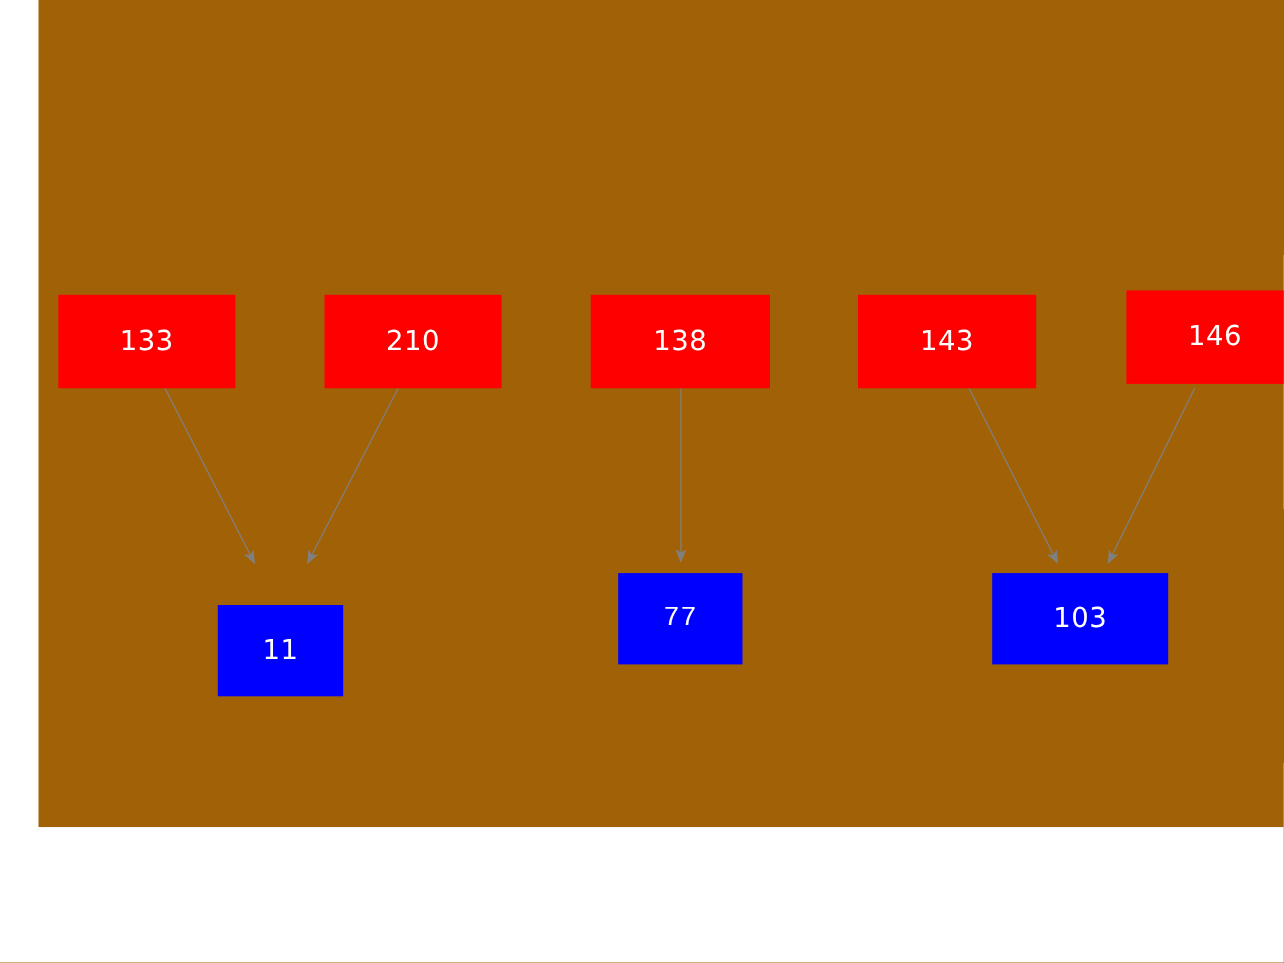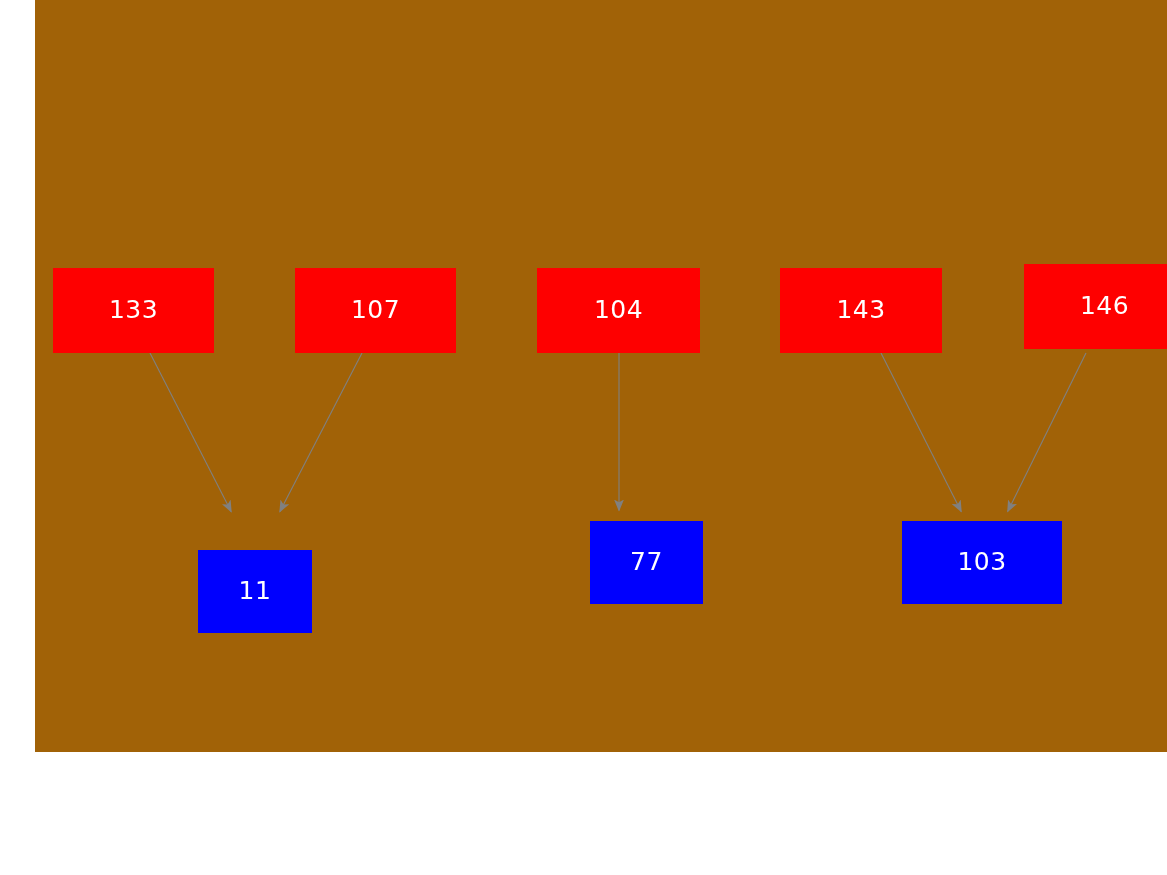--- a/index.html
+++ b/index.html
@@ -61,35 +61,35 @@
         <line x1="846" y1="353" x2="926.2596956038365" y2="511.6309277817004" stroke="#808080" stroke-width="1.1" marker-end="url(#arrowhead)"></line>
         <line x1="1051" y1="353" x2="972.6508616770893" y2="511.58620768974686" stroke="#808080" stroke-width="1.1" marker-end="url(#arrowhead)"></line>
       </g>
   </svg>
 
   <div id="nodes-layer">
       <div class="node" style="left: 18px; top: 268px; width: 161px; height: 85px; background: rgb(254, 0, 0); color: rgb(255, 255, 255);">
         <span class="node-label">133</span>
       </div>
       <div class="node" style="left: 260px; top: 268px; width: 161px; height: 85px; background: rgb(254, 0, 0); color: rgb(255, 255, 255);">
-        <span class="node-label">107</span>
+        <span class="node-label">210</span>
       </div>
       <div class="node" style="left: 502px; top: 268px; width: 163px; height: 85px; background: rgb(254, 0, 0); color: rgb(255, 255, 255);">
-        <span class="node-label">104</span>
+        <span class="node-label">138</span>
       </div>
       <div class="node" style="left: 745px; top: 268px; width: 162px; height: 85px; background: rgb(254, 0, 0); color: rgb(255, 255, 255); align-items: center;">
         <span class="node-label">143</span>
       </div>
       <div class="node" style="left: 989px; top: 264px; width: 161px; height: 85px; background: rgb(254, 0, 0); color: rgb(255, 255, 255);">
         <span class="node-label">146</span>
       </div>
       <div class="node" style="left: 163px; top: 550px; width: 114px; height: 83px; background: rgb(0, 0, 254); color: rgb(255, 255, 255);">
         <span class="node-label">11</span>
       </div>
-      <div class="node" style="left: 555px; top: 521px; width: 113px; height: 83px; background: rgb(0, 0, 254); color: rgb(255, 255, 255);">
+      <div class="node" style="left: 527px; top: 521px; width: 113px; height: 83px; background: rgb(0, 0, 254); color: rgb(255, 255, 255); font-family: Liberation Mono, monospace;">
         <span class="node-label">77</span>
       </div>
       <div class="node" style="left: 867px; top: 521px; width: 160px; height: 83px; background: rgb(0, 0, 254); color: rgb(255, 255, 255);">
         <span class="node-label">103</span>
       </div>
     </div>
 
 </div>
 
 </body></html>

